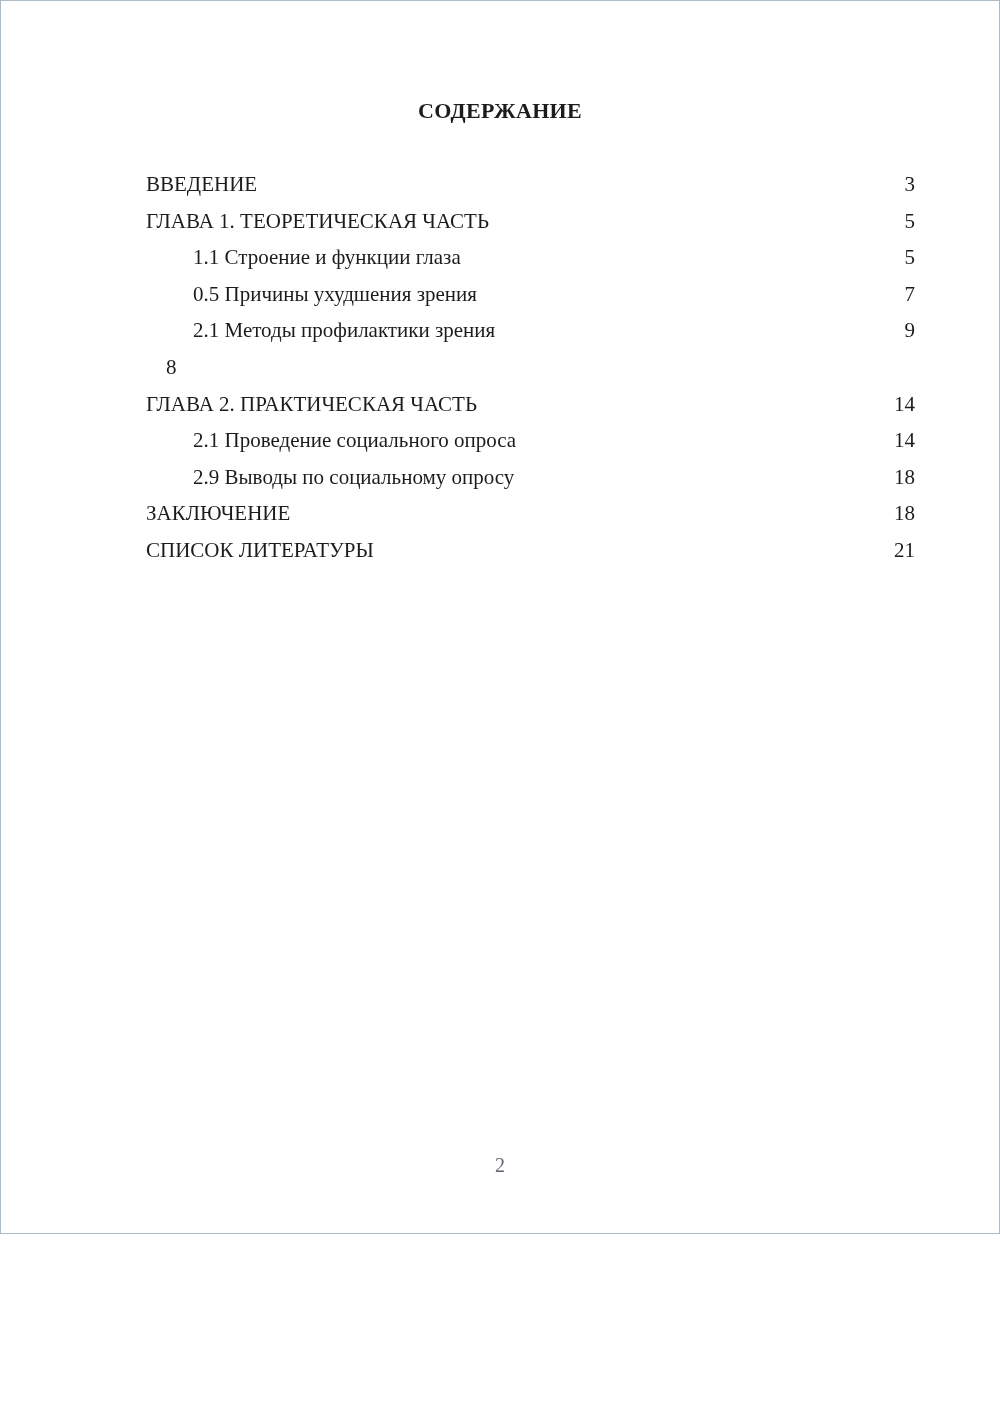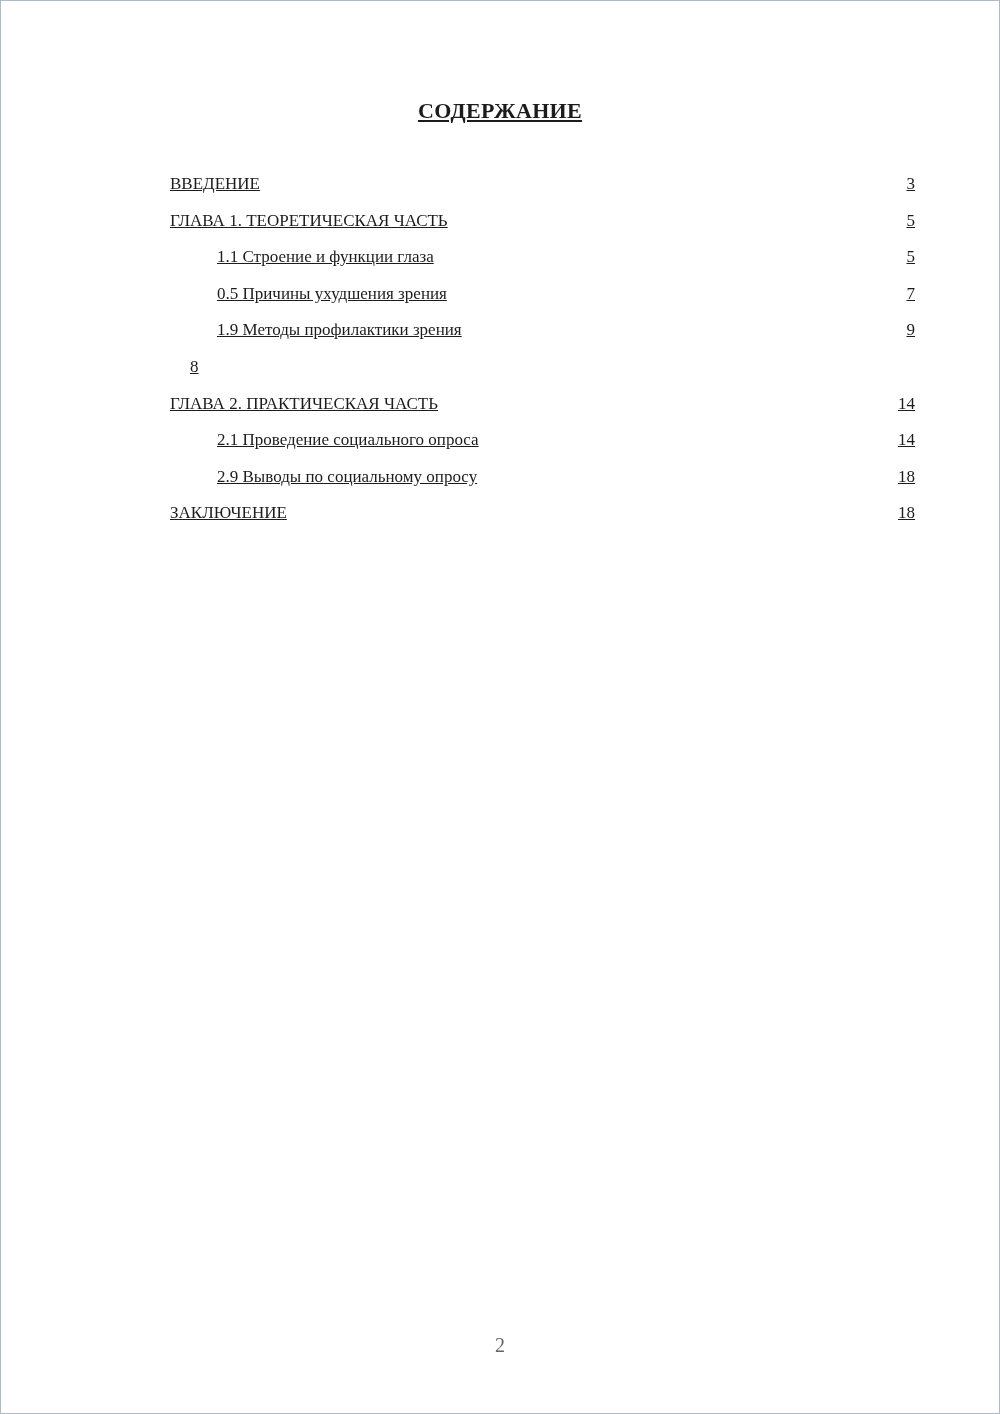--- a/index.html
+++ b/index.html
@@ -3,49 +3,47 @@
 <meta charset="utf-8">
 <style>
   * { box-sizing: border-box; }
   html, body {
     margin: 0;
     padding: 0;
     background: #ffffff;
   }
   .page {
     width: 1000px;
-    height: 1414px;
+    height: 1234px;
     position: relative;
     background: #ffffff;
     border: 1px solid #aebbc4;
     font-family: "Liberation Serif", serif;
     color: #1c1c1c;
     overflow: hidden;
-    text-decoration: underline;
   }
   .doc-title {
     margin-top: 97px;
     text-align: center;
     font-size: 22px;
     font-weight: bold;
     letter-spacing: 0.3px;
   }
   .toc {
     margin-top: 42px;
     padding-left: 145px;
     padding-right: 84px;
   }
   .toc-row {
     display: flex;
     justify-content: space-between;
     align-items: baseline;
-    font-size: 17px;
+    font-size: 21px;
     line-height: 36.6px;
     white-space: nowrap;
-    margin-left: 24px;
   }
   .toc-row.indent .toc-label {
     padding-left: 47px;
     text-align: right;
   }
   .toc-page {
     padding-left: 20px;
   }
   .footer-page-num {
     position: absolute;
@@ -78,21 +76,21 @@
     <span class="toc-label">1.1 Строение и функции глаза</span>
     <span class="toc-page">5</span>
   </div>
 
   <div class="toc-row indent">
     <span class="toc-label">0.5 Причины ухудшения зрения</span>
     <span class="toc-page">7</span>
   </div>
 
   <div class="toc-row indent">
-    <span class="toc-label">1.9 Методы профилактики зрения</span>
+    <span class="toc-label">2.1 Методы профилактики зрения</span>
     <span class="toc-page">9</span>
   </div>
 
   <div class="toc-row indent">
     <span class="toc-page">8</span>
   </div>
 
   <div class="toc-row">
     <span class="toc-label">ГЛАВА 2. ПРАКТИЧЕСКАЯ ЧАСТЬ</span>
     <span class="toc-page">14</span>
@@ -106,16 +104,20 @@
   <div class="toc-row indent">
     <span class="toc-label">2.9 Выводы по социальному опросу</span>
     <span class="toc-page">18</span>
   </div>
 
   <div class="toc-row">
     <span class="toc-label">ЗАКЛЮЧЕНИЕ</span>
     <span class="toc-page">18</span>
   </div>
 
+  <div class="toc-row">
+    <span class="toc-label">СПИСОК ЛИТЕРАТУРЫ</span>
+    <span class="toc-page">21</span>
+  </div>
 </div>
 
   <div class="footer-page-num">2</div>
 </div>
 
 </body></html>

